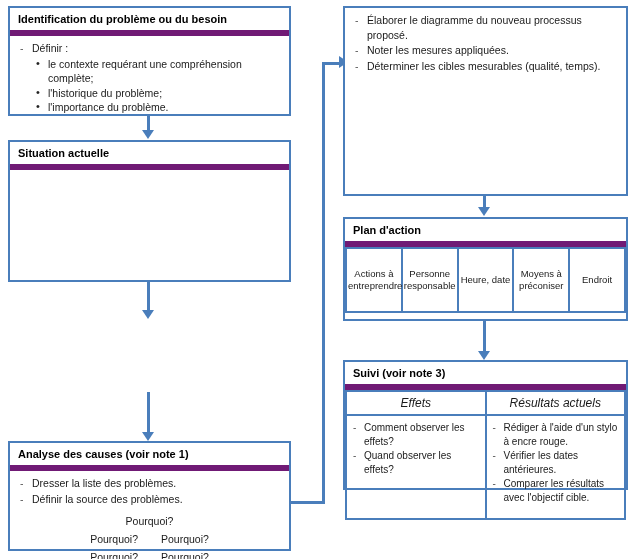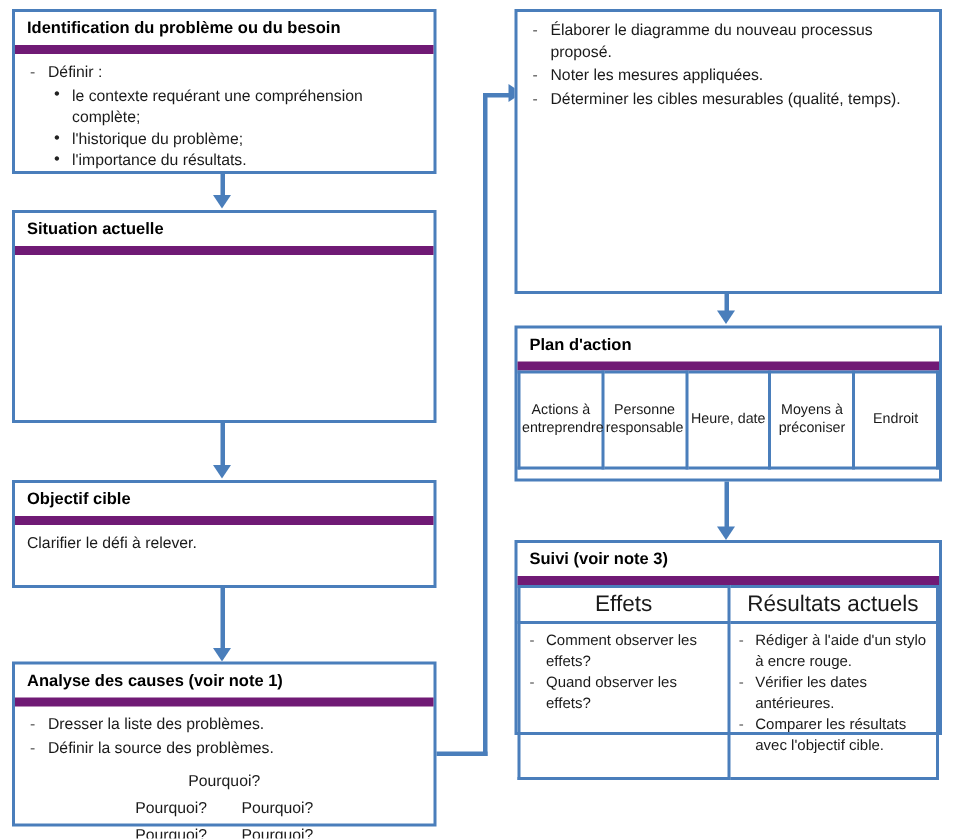--- a/index.html
+++ b/index.html
@@ -112,22 +112,23 @@
     font-weight: normal;
     font-size: 9.5px;
     text-align: center;
     vertical-align: middle;
     padding: 2px 1px;
     line-height: 12px;
   }
   .tbl th { height: 16px; }
   .plan-cell { height: 58px; }
   .suivi-head th {
-    font-size: 15px;
+    font-size: 12px;
     height: 18px;
+    font-style: italic;
   }
   .suivi-cell {
     text-align: left !important;
     vertical-align: top !important;
     padding: 5px 4px 5px 4px !important;
     height: 92px;
   }
   .suivi-cell ul.dashlist > li {
     font-size: 10px;
     line-height: 13.5px;
@@ -151,41 +152,35 @@
 
   <div class="box" style="left:8px; top:6px; width:283px; height:110px;">
     <div class="box-title">Identification du problème ou du besoin</div>
     <div class="box-body">
       <ul class="dashlist">
         <li>Définir :</li>
       </ul>
       <ul class="bullets">
         <li>le contexte requérant une compréhension complète;</li>
         <li>l'historique du problème;</li>
-        <li>l'importance du résultats.</li>
+        <li>l'importance du problème.</li>
       </ul>
     </div>
   </div>
 
   <div class="conn vline" style="left:147px; top:116px; height:16px;"></div>
   <div class="arrow-down" style="left:142px; top:130px;"></div>
 
   <div class="box" style="left:8px; top:140px; width:283px; height:142px;">
     <div class="box-title">Situation actuelle</div>
   </div>
 
   <div class="conn vline" style="left:147px; top:282px; height:30px;"></div>
   <div class="arrow-down" style="left:142px; top:310px;"></div>
 
-  <div class="box" style="left:8px; top:320px; width:283px; height:72px;">
-    <div class="box-title">Objectif cible</div>
-    <div class="box-body">
-      <div class="plain-line">Clarifier le défi à relever.</div>
-    </div>
-  </div>
 
   <div class="conn vline" style="left:147px; top:392px; height:42px;"></div>
   <div class="arrow-down" style="left:142px; top:432px;"></div>
 
   <div class="box" style="left:8px; top:441px; width:283px; height:110px;">
     <div class="box-title">Analyse des causes (voir note 1)</div>
     <div class="box-body">
       <ul class="dashlist">
         <li>Dresser la liste des problèmes.</li>
         <li>Définir la source des problèmes.</li>

